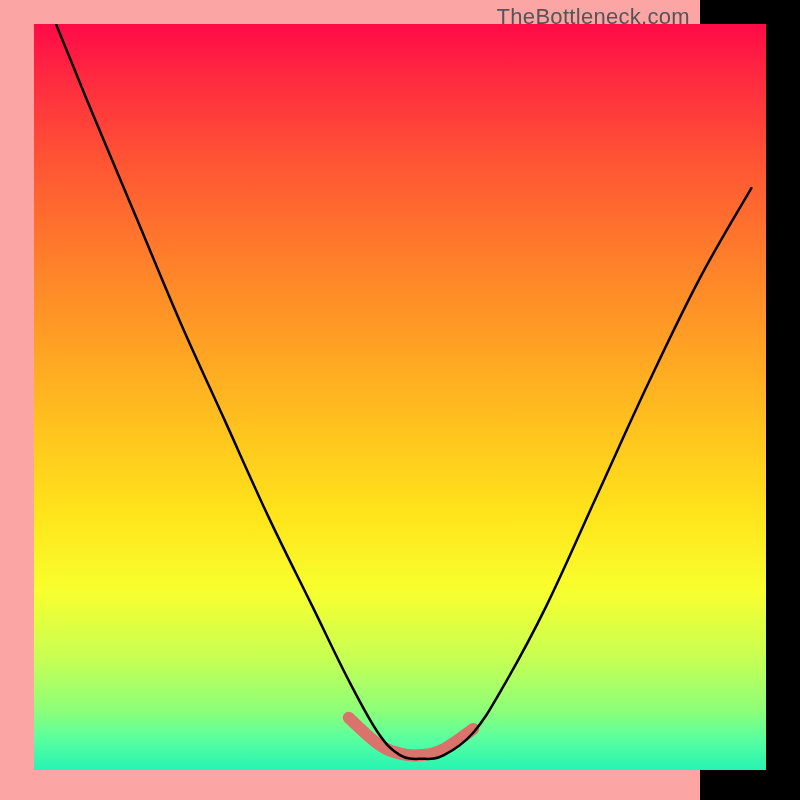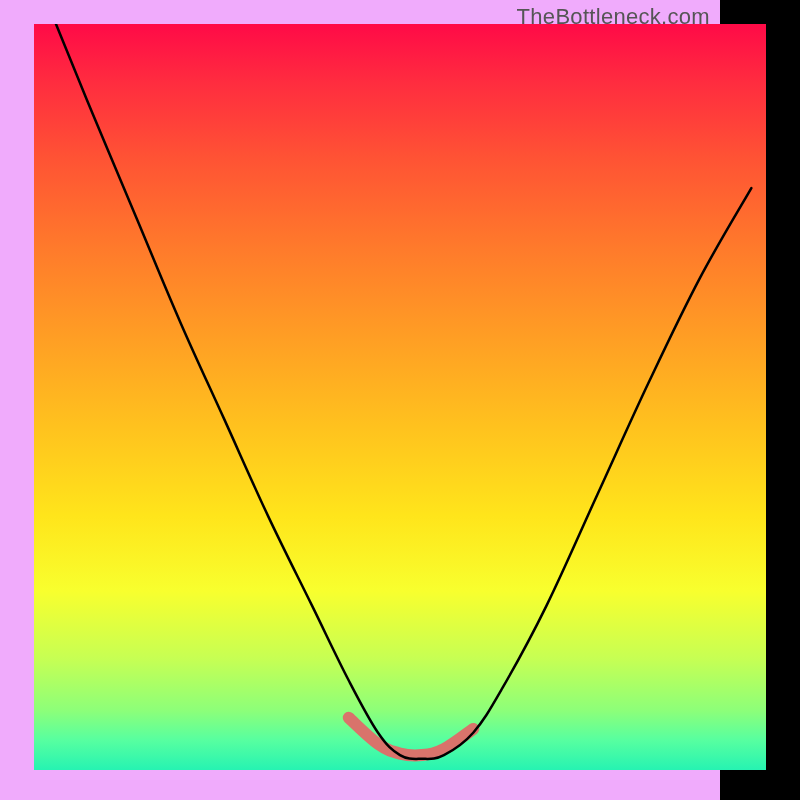--- a/index.html
+++ b/index.html
@@ -8,22 +8,21 @@
     width: 800px;
     height: 800px;
     background: #000;
     overflow: hidden;
     font-family: Arial, Helvetica, sans-serif;
   }
   .frame {
     position: relative;
     width: 700px;
     height: 800px;
-    background: #f0abfc;
-    padding-left: 20px;
+    background: #fca5a5;
   }
   .watermark {
     position: absolute;
     top: 4px;
     right: 10px;
     color: #555;
     font-size: 22px;
     font-weight: 500;
     letter-spacing: 0.3px;
     z-index: 30;

